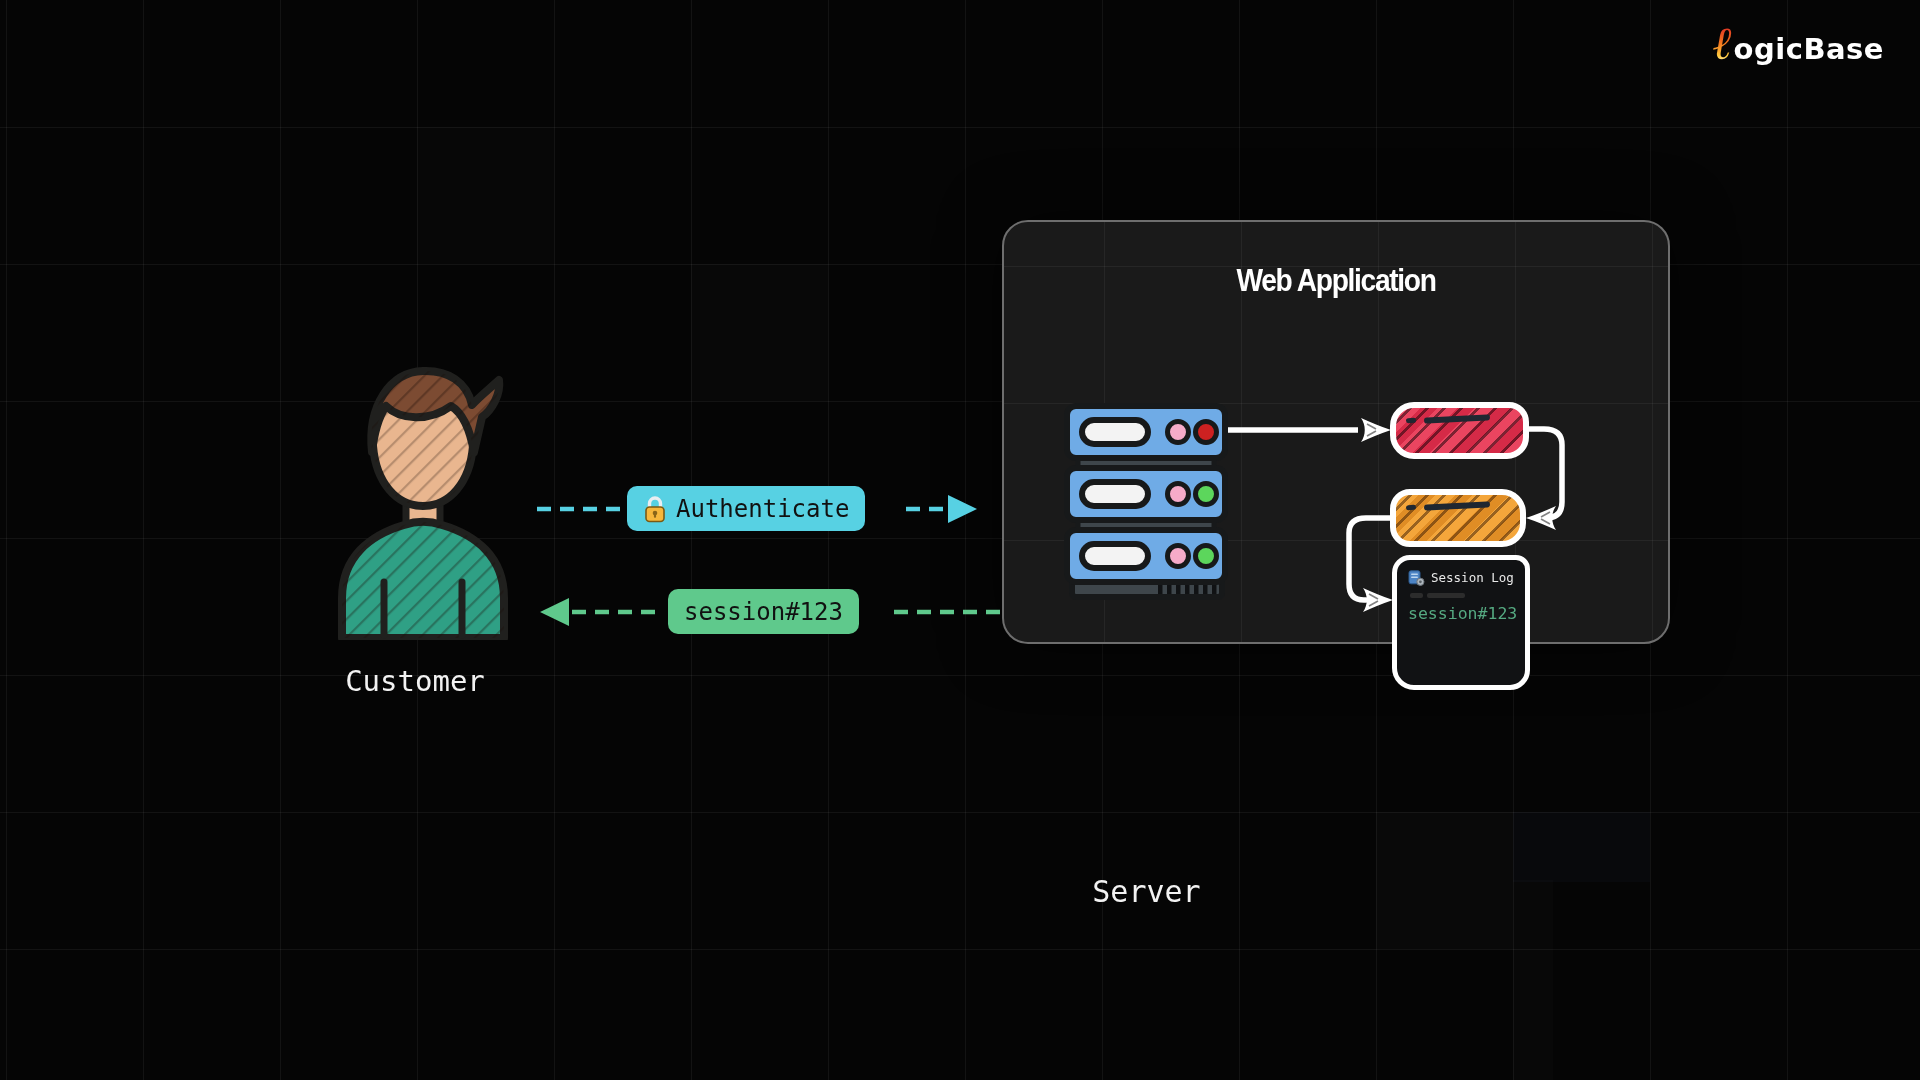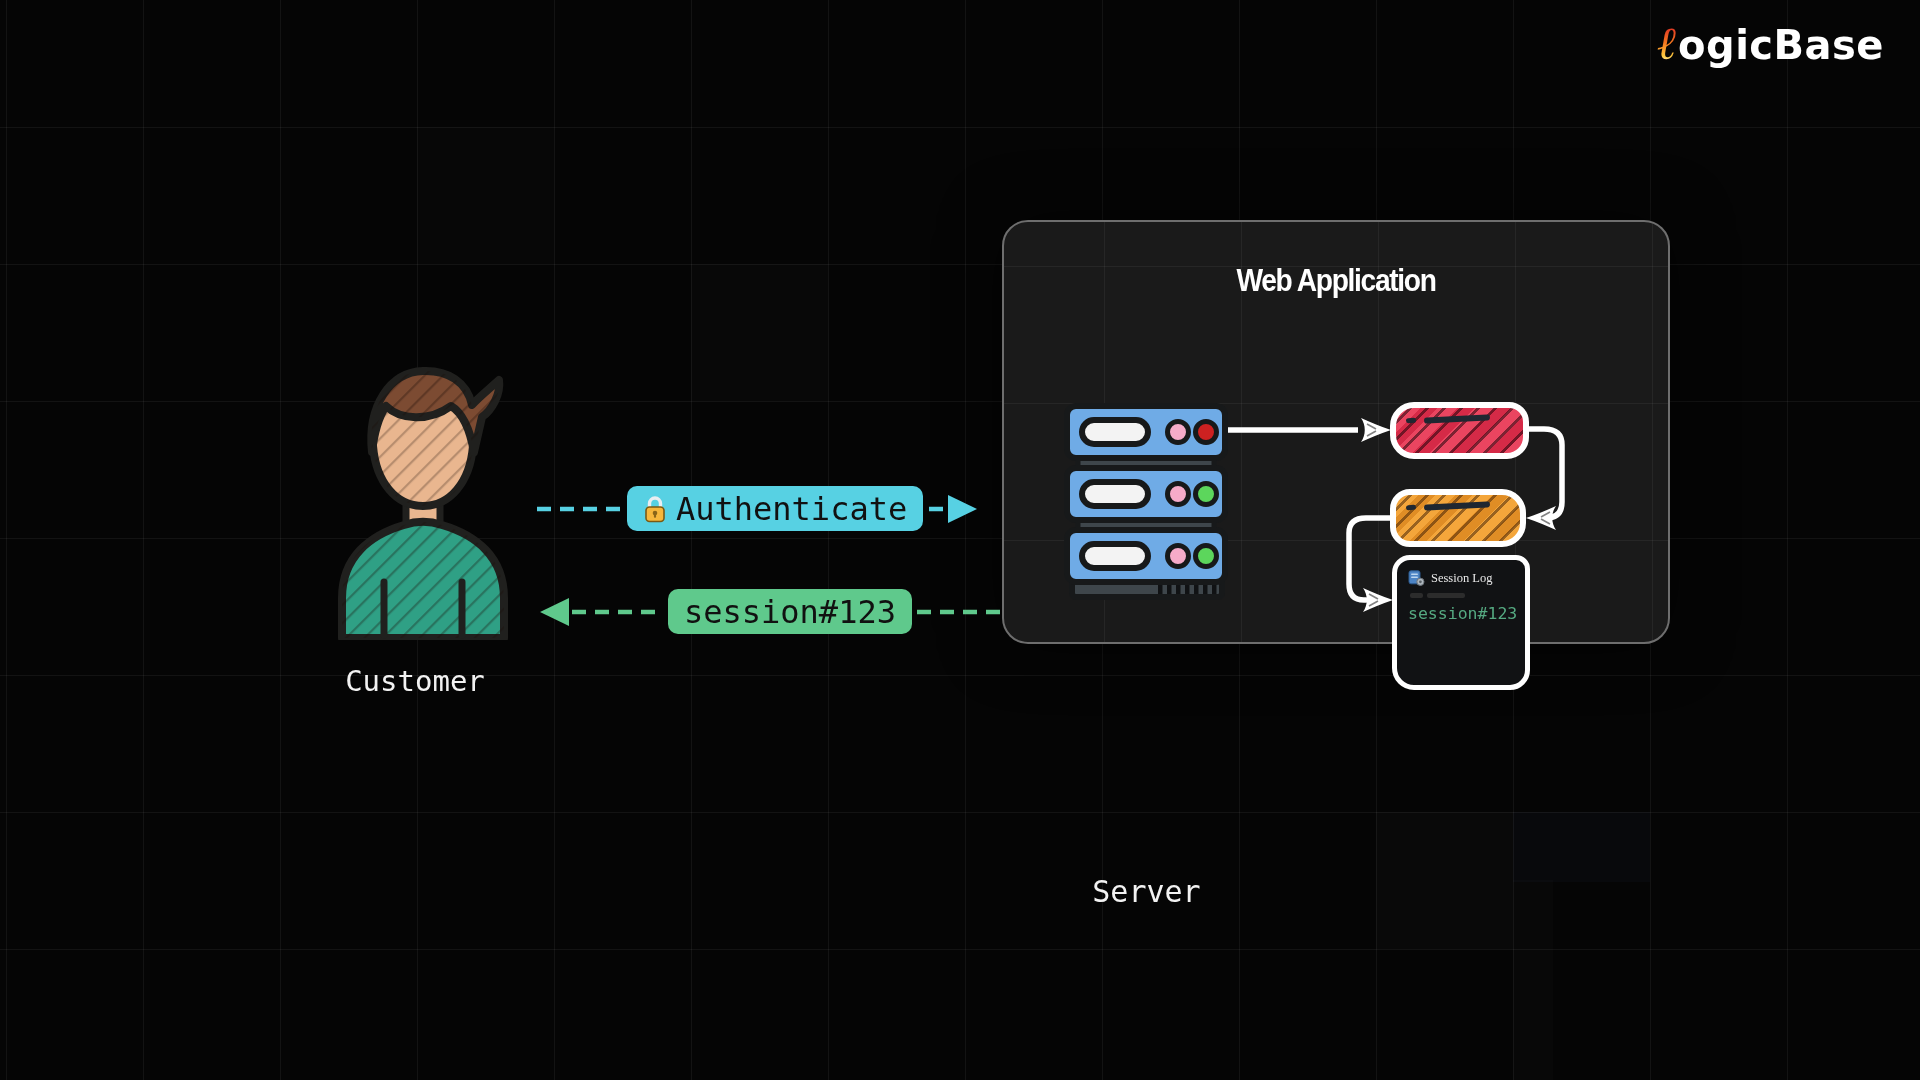--- a/index.html
+++ b/index.html
@@ -20,35 +20,35 @@
   .logo { position:absolute; top:20px; right:36px; display:flex; align-items:baseline; }
   .logo-script {
     font-family:"DejaVu Serif", serif; font-style:italic; font-weight:700;
     font-size:46px; line-height:1;
     background:linear-gradient(180deg,#d91f26 5%,#f4771f 50%,#ffc93d 78%,#ffffff 100%);
     -webkit-background-clip:text; background-clip:text; color:transparent;
     margin-right:1px;
   }
   .logo-text {
     font-family:"DejaVu Sans", sans-serif; font-weight:700;
-    font-size:40px; color:#ffffff; letter-spacing:0.5px;
+    font-size:29px; color:#ffffff; letter-spacing:0.5px;
   }
 
   
   .avatar-wrap { position:absolute; left:320px; top:350px; width:205px; height:290px; }
   .customer-label {
     position:absolute; left:305px; top:656px; width:220px; text-align:center;
     font-size:29px; color:#f2f2f2;margin-top:8px;
   }
 
   
   .pill {
     position:absolute; display:inline-flex; align-items:center; gap:9px;
     height:45px; padding:0 16px; border-radius:10px;
-    font-size:32px; color:#111; z-index:5;
+    font-size:24px; color:#111; z-index:5;
   }
   .pill-auth { left:627px; top:486px; background:#57d1e3; }
   .pill-session { left:668px; top:589px; background:#5fc98c; }
   .lock-icon-svg { flex:0 0 auto; }
 
   
   .panel {
     position:absolute; left:1002px; top:220px; width:668px; height:424px;
     background-color:#1a1a1a;
     background-image:
@@ -96,21 +96,21 @@
     content:""; position:absolute; left:28px; top:8px; width:66px; height:6px;
     background:#1f2731; border-radius:4px; transform:rotate(-3deg);
   }
 
   
   .log-box {
     position:absolute; left:388px; top:333px; width:138px; height:135px;
     border:5px solid #ffffff; border-radius:18px 14px 20px 22px;
     background:#111214; padding:10px 10px 0 11px;
   }
-  .log-header { display:flex; align-items:flex-end; gap:6px;font-family:Liberation Serif, serif; }
+  .log-header { display:flex; align-items:flex-start; gap:6px; }
   .log-title { font-size:12.5px; color:#e8e8e8; white-space:nowrap; }
   .log-redacted { display:flex; gap:4px; margin-top:7px; margin-left:2px; }
   .log-redacted span { display:block; height:5px; background:#2c2c2c; border-radius:2px; }
   .log-redacted .r1 { width:13px; }
   .log-redacted .r2 { width:38px; }
   .log-entry { margin-top:6px; font-size:16.5px; color:#55a981; white-space:nowrap; }
 
   svg { display:block; }
   .page-connections { position:absolute; left:0; top:0; z-index:4; }
 </style>

